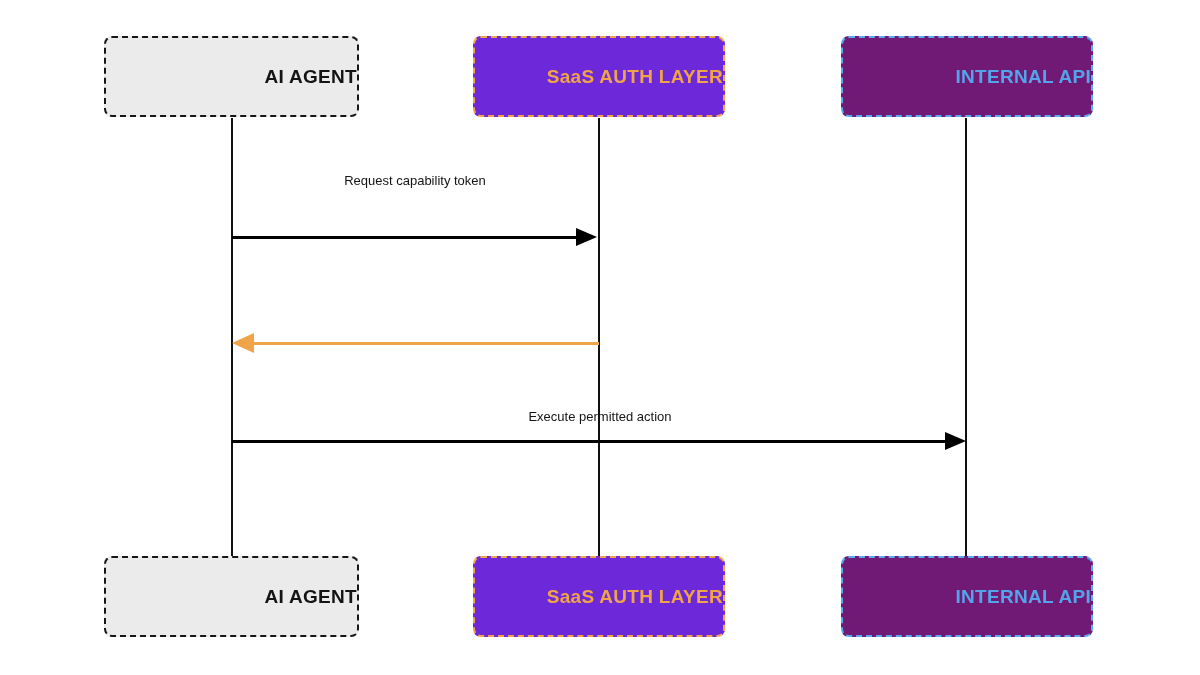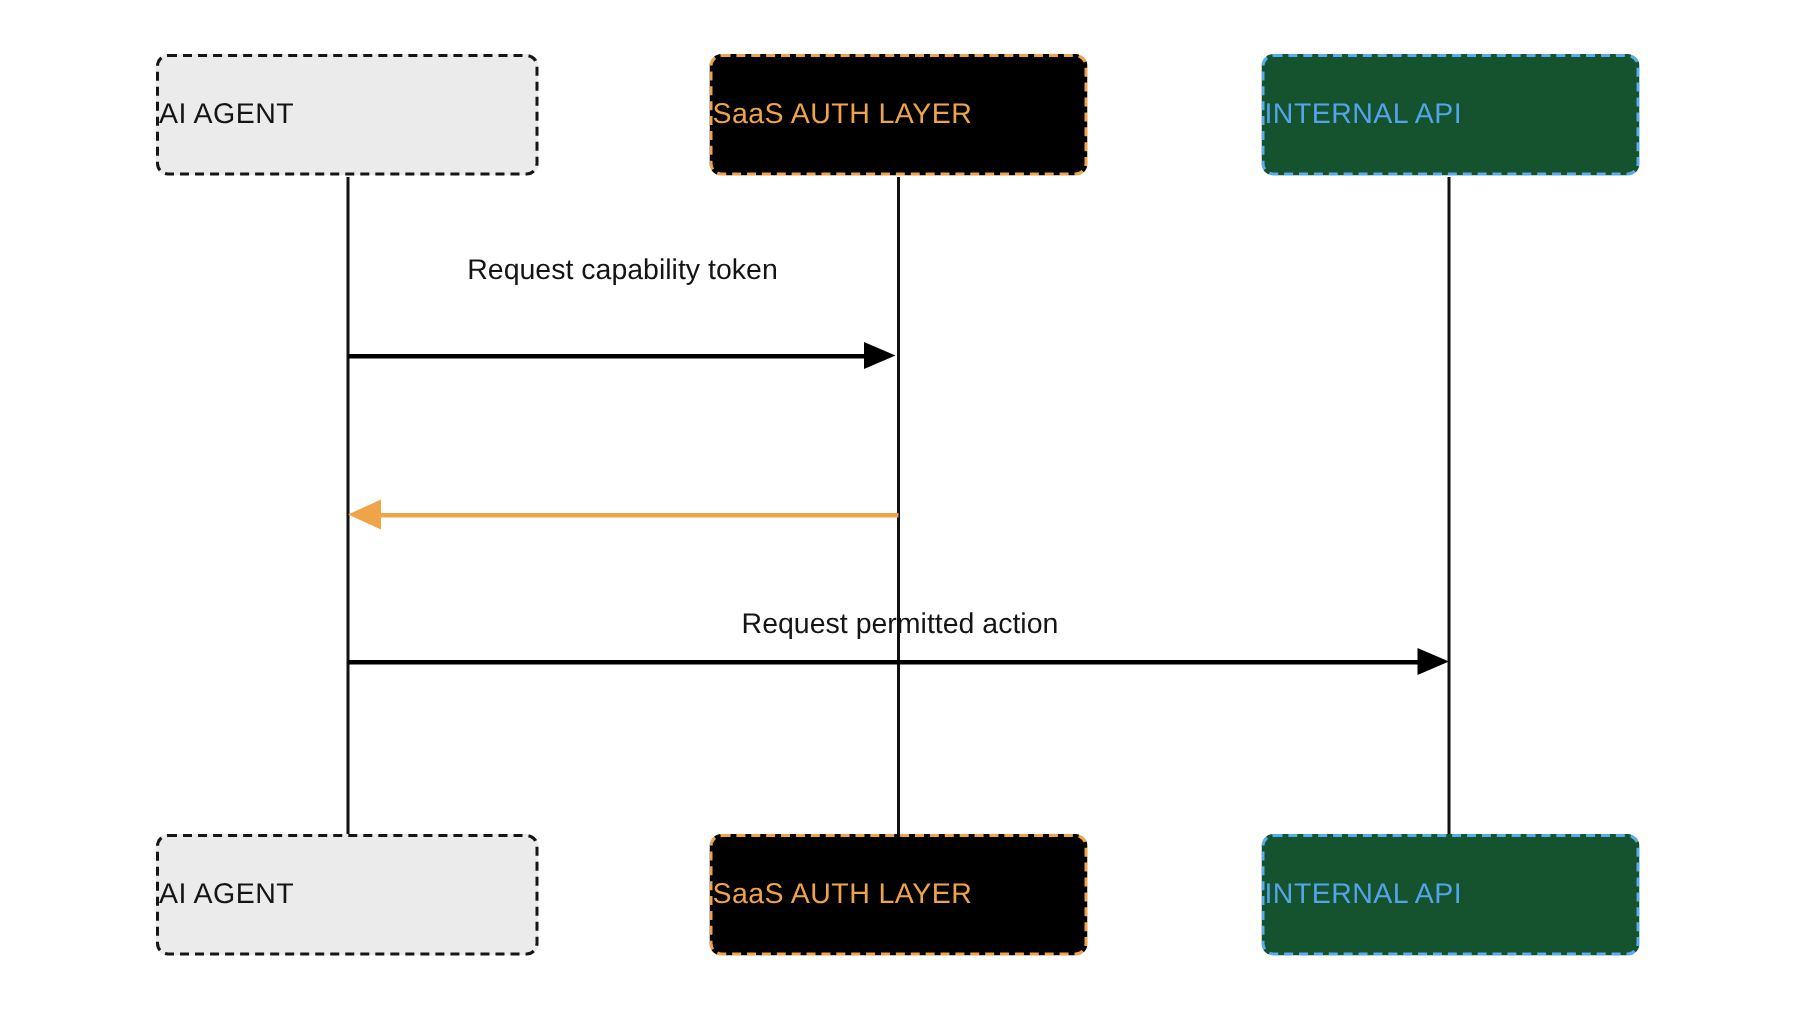--- a/index.html
+++ b/index.html
@@ -9,27 +9,27 @@
     background:#ffffff;
     font-family:"Liberation Sans", sans-serif;
     overflow:hidden;
   }
   
   .actor {
     position:absolute;
     height:77px;
     border-radius:8px;
     border:2.5px dashed #111;
-    display:flex; align-items:center; justify-content:flex-start;
-    font-size:19px; font-weight:400; letter-spacing:0.3px;
+    display:flex; align-items:center; justify-content:flex-end;
+    font-size:19px; font-weight:700; letter-spacing:0.3px;
     box-sizing:content-box;
   }
   .actor.gray   { background:#ebebeb; border-color:#161616; color:#141414; }
-  .actor.orange { background:#000000; border-color:#f0a449; color:#f0a449; }
-  .actor.blue   { background:#14532d; border-color:#58acee; color:#54a4e9; }
+  .actor.orange { background:#6d28d9; border-color:#f0a449; color:#f0a449; }
+  .actor.blue   { background:#701a75; border-color:#58acee; color:#54a4e9; }
 
   .a1 { left:104px; width:251px; }
   .a2 { left:473px; width:248px; }
   .a3 { left:841px; width:248px; }
   .row-top    { top:36px; }
   .row-bottom { top:556px; }
 
   
   .lifeline {
     position:absolute;
@@ -54,21 +54,21 @@
     position:absolute; width:0; height:0;
     border-top:10px solid transparent;
     border-bottom:10px solid transparent;
     border-right:22px solid #f0a449;
   }
 
   
   .msg-label {
     position:absolute;
     text-align:center;
-    font-size:19px; font-weight:500; color:#141414;
+    font-size:13px; font-weight:500; color:#141414;
     line-height:33px;
   }
 </style>
 </head>
 <body>
 
 <div class="stage">
 
   <div class="actor gray row-top a1">
     <span>AI AGENT</span>
@@ -87,21 +87,21 @@
   <div class="msg-label" style="left:232px; width:366px; top:164px;">
     <div>Request capability token</div>
   </div>
   <div class="msg-line" style="left:232px; width:345px; top:236px;"></div>
   <div class="head-right" style="left:576px; top:228px;"></div>
 
   <div class="msg-line orange" style="left:253px; width:346px; top:342px;"></div>
   <div class="head-left" style="left:232px; top:333px;"></div>
 
   <div class="msg-label" style="left:450px; width:300px; top:400px;">
-    <div>Request permitted action</div>
+    <div>Execute permitted action</div>
   </div>
   <div class="msg-line" style="left:232px; width:714px; top:440px;"></div>
   <div class="head-right" style="left:945px; top:432px;"></div>
 
   <div class="actor gray row-bottom a1">
     <span>AI AGENT</span>
   </div>
   <div class="actor orange row-bottom a2">
     <span>SaaS AUTH LAYER</span>
   </div>

